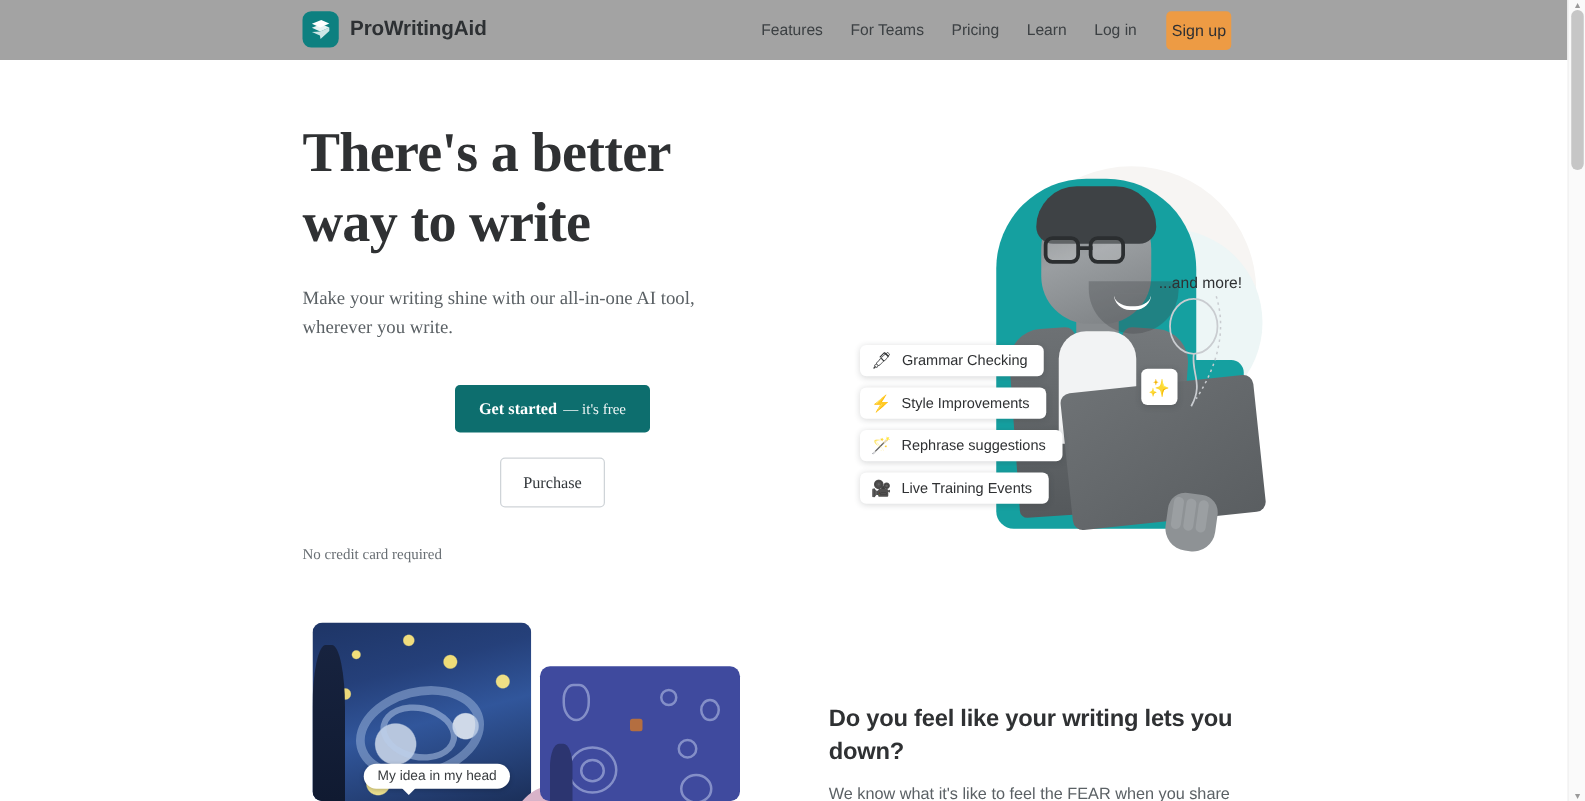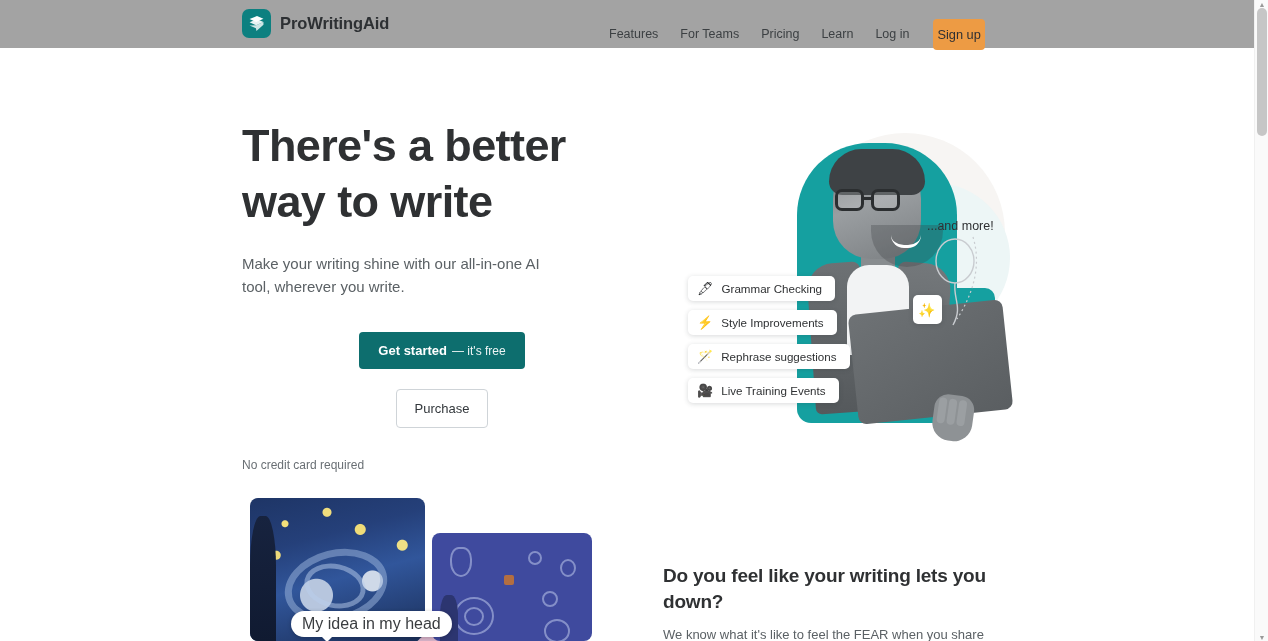--- a/index.html
+++ b/index.html
@@ -63,21 +63,21 @@
     font-size: 16.5px;
     font-weight: bold;
     color: #2d3033;
     letter-spacing: -0.1px;
     white-space: nowrap;
   }
 
   .main-nav {
     position: absolute;
     left: 598px;
-    top: 10px;
+    top: 0;
     height: 48px;
     display: flex;
     align-items: center;
     gap: 0px;
     justify-content: center;
   }
   .nav-link {
     font-size: 12.5px;
     color: #3c4043;
     padding: 0 11px;
@@ -105,22 +105,23 @@
     position: absolute;
     top: 48px;
     left: 0;
     width: 1254px;
     height: 430px;
   }
 
   .hero-copy {
     position: absolute;
     left: 242px;
-    top: 70px;
+    top: 46px;
     width: 400px;
+    font-family: Liberation Serif, serif;
   }
   .hero-title {
     font-size: 45px;
     line-height: 56px;
     font-weight: bold;
     color: #2f3133;
     letter-spacing: -0.6px;
   }
   .hero-sub {
     margin-top: 22px;
@@ -439,21 +440,21 @@
     background: linear-gradient(180deg,#17233f,#101a31);
     border-radius: 40% 40% 0 0;
   }
   .tooltip {
     position: absolute;
     left: 41px;
     top: 113px;
     background: #ffffff;
     border-radius: 13px;
     padding: 4px 11px;
-    font-size: 16px;
+    font-size: 11px;
     color: #3a3d40;
     white-space: nowrap;
     box-shadow: 0 1px 4px rgba(0,0,0,.22);
     z-index: 4;
   }
   .tooltip:after {
     content: "";
     position: absolute;
     left: 30px; bottom: -5px;
     border-left: 6px solid transparent;

